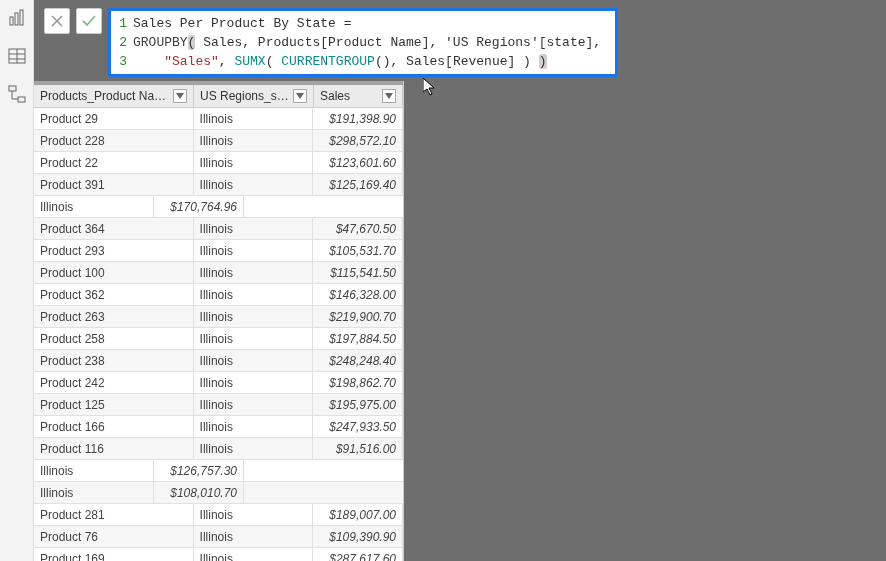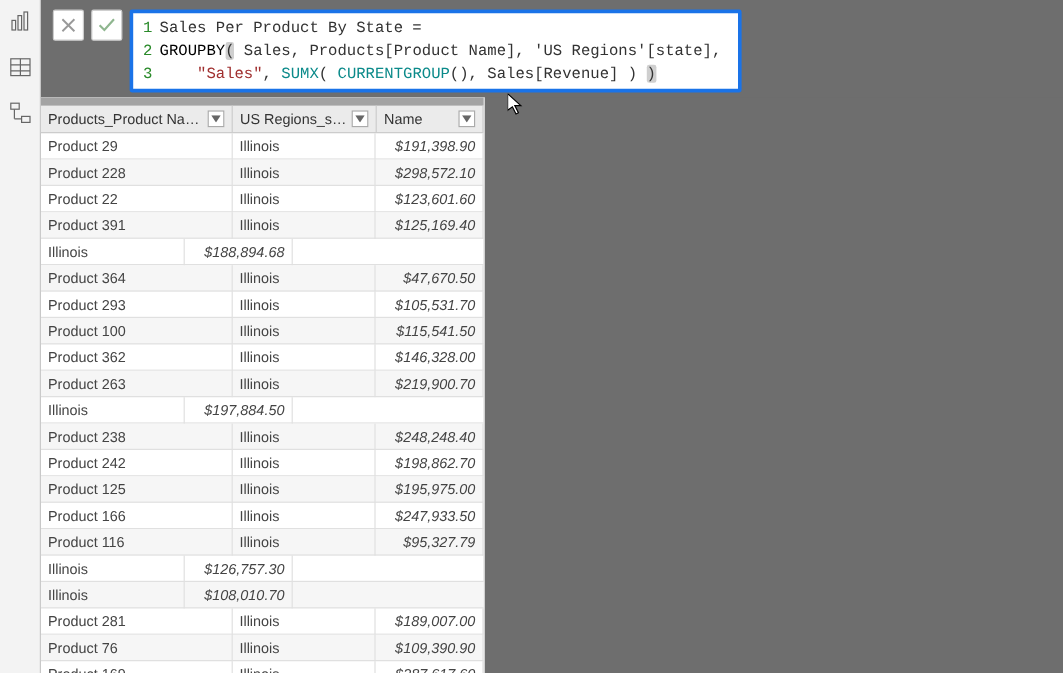--- a/index.html
+++ b/index.html
@@ -18,30 +18,30 @@
   }
   .formula-btn.accept { color:#9fbf9f; }
   .formula-editor {
     flex:0 0 auto; width:510px; background:#fff; border:3px solid #1a73e8; border-radius:2px;
     padding:3px 6px 3px 2px; font-family: Consolas, "Courier New", monospace; font-size:13px;
     line-height:19px; color:#333;
   }
   .fe-line { display:flex; }
   .gutter { width:20px; color:#2a8a2a; text-align:right; padding-right:6px; user-select:none; }
   .code { white-space:pre; }
-  .kw-blue { color:#000000; }
+  .kw-blue { color:#404040; }
   .kw-teal { color:#0b8a8a; }
   .kw-str { color:#a03030; }
   .paren-hi { background:#cfcfcf; border-radius:2px; }
   .grid-wrap { flex:1; background:#6e6e6e; padding:0 0 0 0; overflow:hidden; }
   .grid {
     background:#fff; width:370px; margin-left:0; border-right:1px solid #ccc;
     border-bottom:1px solid #ccc;
   }
-  .ghead { display:flex; background:#ebebeb; border-top:7px solid #a3a3a3; border-bottom:1px solid #ccc; }
+  .ghead { display:flex; background:#ebebeb; border-top:4px solid #a3a3a3; border-bottom:1px solid #ccc; }
   .ghead .col { border-right:1px solid #ccc; height:22px; display:flex; align-items:center; padding:0 6px; color:#333; position:relative; font-size:12px;}
   .ghead .col .lbl { flex:1; white-space:nowrap; overflow:hidden; text-overflow:ellipsis; }
   .drop { width:14px; height:14px; border:1px solid #aaa; background:#fff; display:flex; align-items:center; justify-content:center; margin-left:4px;}
   .drop svg { display:block; }
   .col.c1 { width:160px; }
   .col.c2 { width:120px; }
   .col.c3 { width:90px; }
   .gbody .row { display:flex; border-bottom:1px solid #e0e0e0; height:22px; }
   .gbody .row:nth-child(even){ background:#f6f6f6; }
   .gbody .cell { border-right:1px solid #e0e0e0; height:22px; display:flex; align-items:center; padding:0 6px; font-size:12px; color:#444;}
@@ -127,21 +127,21 @@
           </div>
           <div class="col c2">
             <span class="lbl">US Regions_state</span>
             <span class="drop">
                 <svg width="8" height="6" viewBox="0 0 8 6">
                   <polygon points="0,0 8,0 4,6" fill="#666"></polygon>
                 </svg>
               </span>
           </div>
           <div class="col c3">
-            <span class="lbl">Name</span>
+            <span class="lbl">Sales</span>
             <span class="drop">
                 <svg width="8" height="6" viewBox="0 0 8 6">
                   <polygon points="0,0 8,0 4,6" fill="#666"></polygon>
                 </svg>
               </span>
           </div>
         </div>
         <div class="gbody" id="gbody">
             <div class="row">
               <div class="cell c1">Product 29</div>
@@ -158,21 +158,21 @@
               <div class="cell c2">Illinois</div>
               <div class="cell c3">$123,601.60</div>
             </div>
             <div class="row">
               <div class="cell c1">Product 391</div>
               <div class="cell c2">Illinois</div>
               <div class="cell c3">$125,169.40</div>
             </div>
             <div class="row">
               <div class="cell c2">Illinois</div>
-              <div class="cell c3">$188,894.68</div>
+              <div class="cell c3">$170,764.96</div>
             </div>
             <div class="row">
               <div class="cell c1">Product 364</div>
               <div class="cell c2">Illinois</div>
               <div class="cell c3">$47,670.50</div>
             </div>
             <div class="row">
               <div class="cell c1">Product 293</div>
               <div class="cell c2">Illinois</div>
               <div class="cell c3">$105,531.70</div>
@@ -186,20 +186,21 @@
               <div class="cell c1">Product 362</div>
               <div class="cell c2">Illinois</div>
               <div class="cell c3">$146,328.00</div>
             </div>
             <div class="row">
               <div class="cell c1">Product 263</div>
               <div class="cell c2">Illinois</div>
               <div class="cell c3">$219,900.70</div>
             </div>
             <div class="row">
+              <div class="cell c1">Product 258</div>
               <div class="cell c2">Illinois</div>
               <div class="cell c3">$197,884.50</div>
             </div>
             <div class="row">
               <div class="cell c1">Product 238</div>
               <div class="cell c2">Illinois</div>
               <div class="cell c3">$248,248.40</div>
             </div>
             <div class="row">
               <div class="cell c1">Product 242</div>
@@ -212,21 +213,21 @@
               <div class="cell c3">$195,975.00</div>
             </div>
             <div class="row">
               <div class="cell c1">Product 166</div>
               <div class="cell c2">Illinois</div>
               <div class="cell c3">$247,933.50</div>
             </div>
             <div class="row">
               <div class="cell c1">Product 116</div>
               <div class="cell c2">Illinois</div>
-              <div class="cell c3">$95,327.79</div>
+              <div class="cell c3">$91,516.00</div>
             </div>
             <div class="row">
               <div class="cell c2">Illinois</div>
               <div class="cell c3">$126,757.30</div>
             </div>
             <div class="row">
               <div class="cell c2">Illinois</div>
               <div class="cell c3">$108,010.70</div>
             </div>
             <div class="row">

